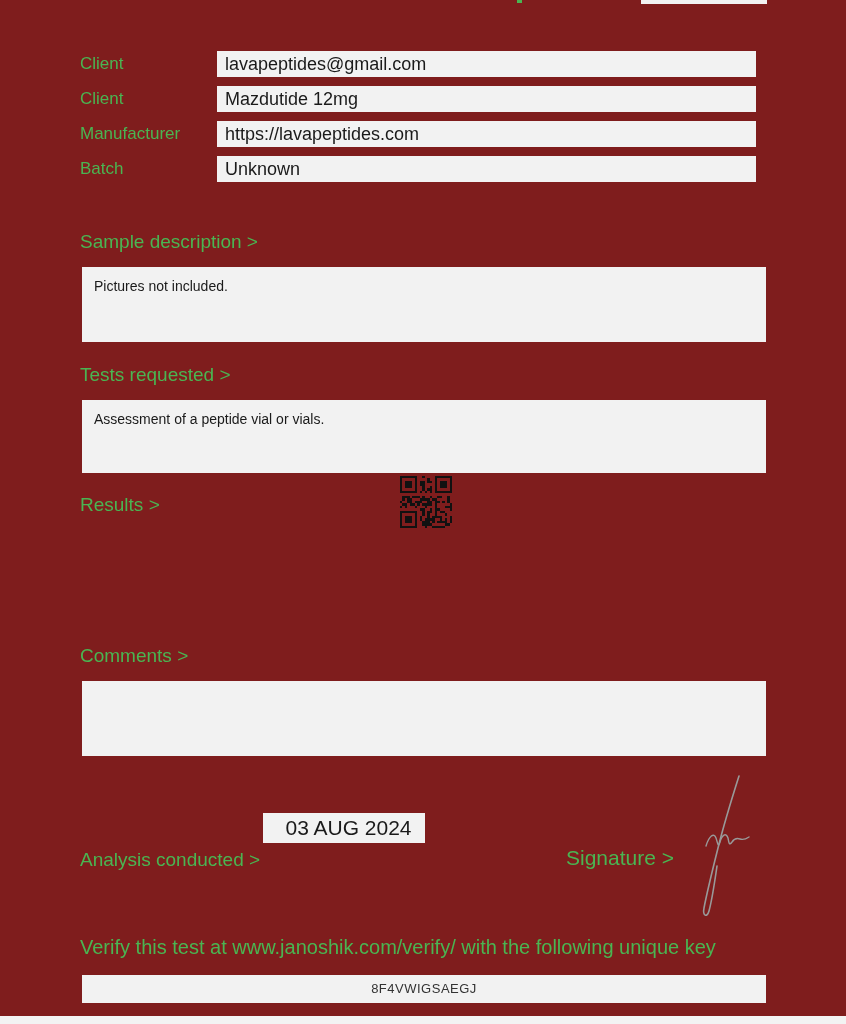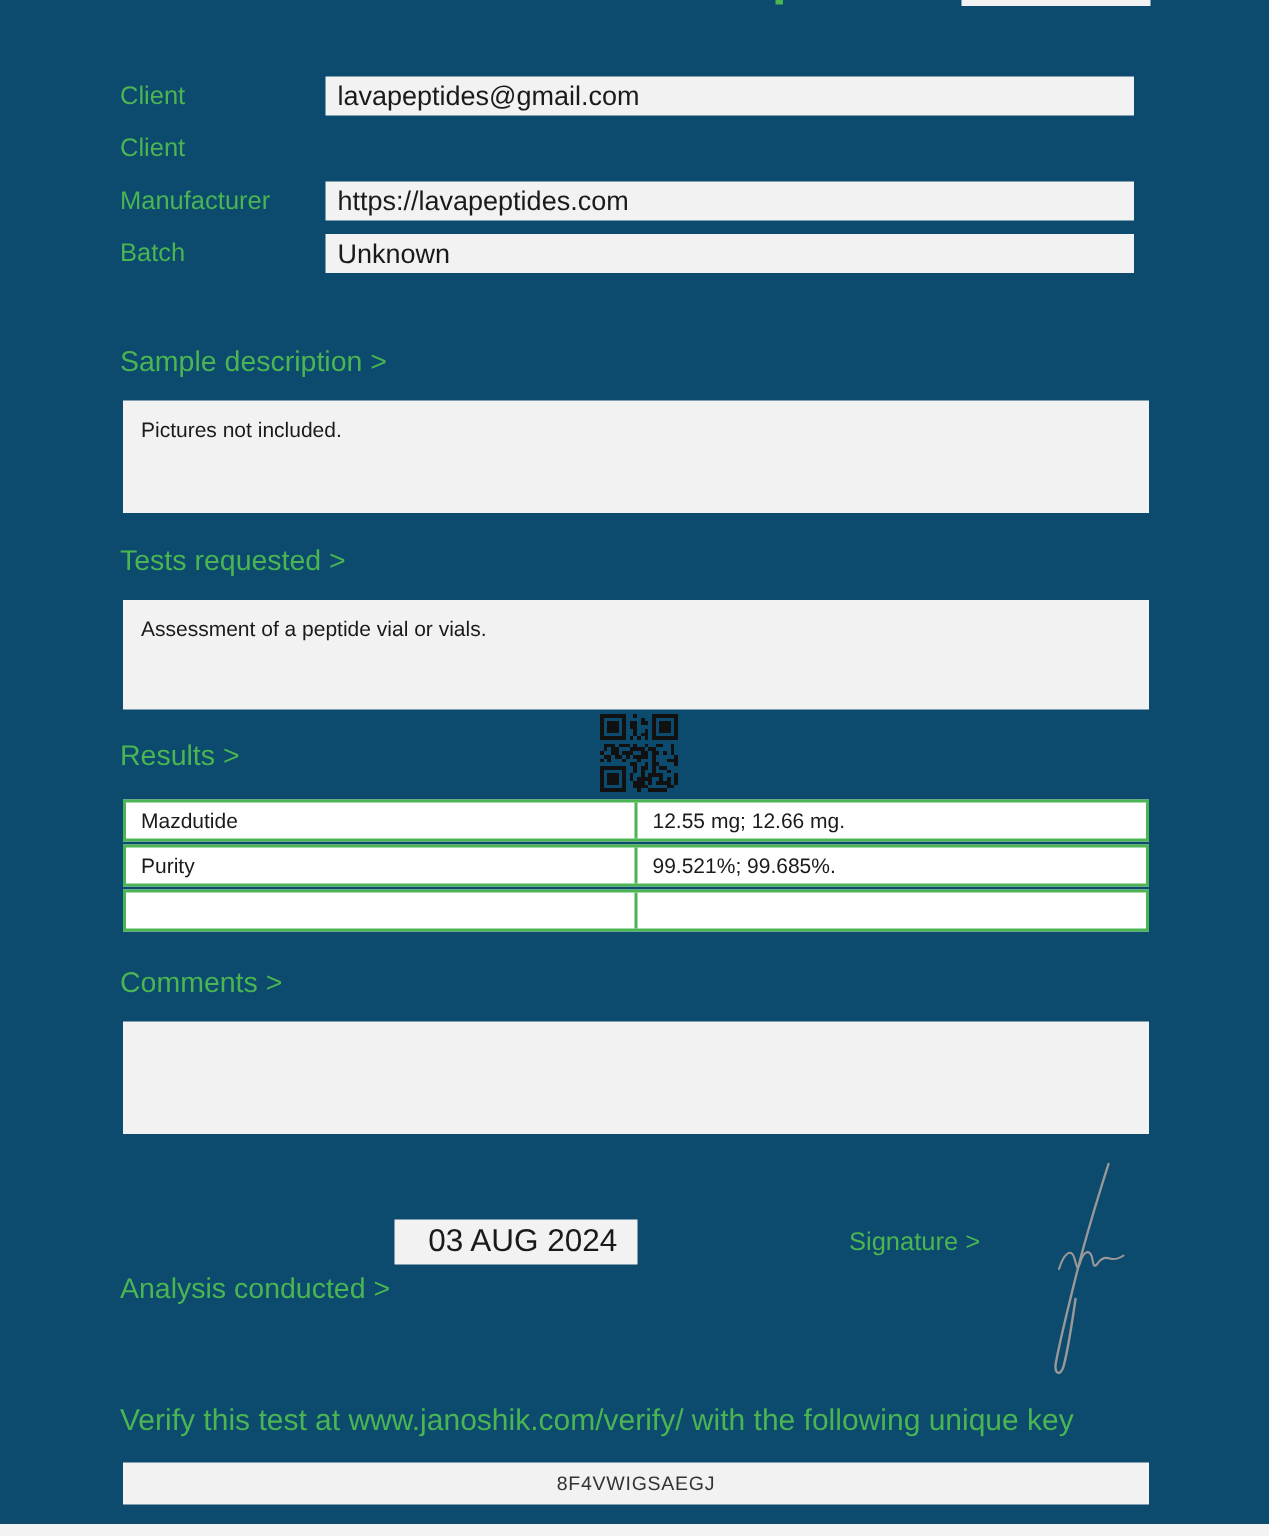--- a/index.html
+++ b/index.html
@@ -1,19 +1,19 @@
 <!DOCTYPE html>
 <html style="--green: #4ab552; --field-bg: #f2f2f2; --text-dark: #1a1a1a;"><head>
 <meta charset="utf-8">
 <style>
   html,body{margin:0;padding:0;background:#fff;}
   .page{
     position:relative;
     width:846px;height:1024px;
-    background:#0c4a6e;
+    background:#7f1d1d;
     font-family:"Liberation Sans","DejaVu Sans",sans-serif;
     color:var(--text-dark,#1a1a1a);
     overflow:hidden;
     margin:0 auto;
   }
   .remnant-dot{position:absolute;left:517px;top:0;width:5px;height:3px;background:var(--green,#4ab552);}
   .remnant-field{position:absolute;left:641px;top:0;width:126px;height:4px;background:#f2f2f2;}
 
   .info-row{position:absolute;left:80px;width:687px;height:26px;}
   .info-label{position:absolute;left:0;top:0;line-height:26px;font-size:17px;color:var(--green,#4ab552);}
@@ -47,21 +47,21 @@
   .t-value{flex:1;}
 
   .analysis-label{position:absolute;left:80px;top:813px;height:30px;line-height:30px;font-size:19px;color:var(--green,#4ab552);margin-top:32px;}
   .date-box{
     position:absolute;left:263px;top:813px;width:162px;height:30px;
     background:var(--field-bg,#f2f2f2);
     line-height:30px;font-size:21px;padding-left:9px;box-sizing:border-box;
     white-space:nowrap;
     text-align:center;
   }
-  .signature-label{position:absolute;left:566px;top:813px;height:30px;line-height:30px;font-size:17px;color:var(--green,#4ab552);}
+  .signature-label{position:absolute;left:566px;top:843px;height:30px;line-height:30px;font-size:21px;color:var(--green,#4ab552);}
   .signature-svg{position:absolute;left:682px;top:772px;width:70px;height:150px;}
 
   .verify-line{position:absolute;left:80px;top:934px;width:700px;font-size:20px;line-height:26px;color:var(--green,#4ab552);white-space:nowrap;}
   .key-box{
     position:absolute;left:82px;top:975px;width:684px;height:28px;
     background:var(--field-bg,#f2f2f2);
     line-height:28px;font-size:13px;letter-spacing:0.5px;text-align:center;color:#333;
   }
   .bottom-strip{position:absolute;left:0;top:1016px;width:846px;height:8px;background:#f3f3f3;}
 </style>
@@ -73,20 +73,21 @@
   <div class="remnant-dot"></div>
   <div class="remnant-field"></div>
 
   <div>
     <div class="info-row" style="top:51px">
       <span class="info-label">Client</span>
       <span class="info-value">lavapeptides@gmail.com</span>
     </div>
     <div class="info-row" style="top:86px">
       <span class="info-label">Client</span>
+      <span class="info-value">Mazdutide 12mg</span>
     </div>
     <div class="info-row" style="top:121px">
       <span class="info-label">Manufacturer</span>
       <span class="info-value">https://lavapeptides.com</span>
     </div>
     <div class="info-row" style="top:156px">
       <span class="info-label">Batch</span>
       <span class="info-value">Unknown</span>
     </div>
   </div>
@@ -95,34 +96,20 @@
   <div class="content-box" style="top:267px;height:75px">Pictures not included.</div>
 
   <div class="section-heading" style="top:363px">Tests requested &gt;</div>
   <div class="content-box" style="top:400px;height:73px">Assessment of a peptide vial or vials.</div>
 
   <div class="section-heading" style="top:493px">Results &gt;</div>
   <div class="qr"><svg width="52" height="52" viewBox="0 0 21 21" shape-rendering="crispEdges">
         <path d="M0 0h1v1h-1zM1 0h1v1h-1zM2 0h1v1h-1zM3 0h1v1h-1zM4 0h1v1h-1zM5 0h1v1h-1zM6 0h1v1h-1zM9 0h1v1h-1zM14 0h1v1h-1zM15 0h1v1h-1zM16 0h1v1h-1zM17 0h1v1h-1zM18 0h1v1h-1zM19 0h1v1h-1zM20 0h1v1h-1zM0 1h1v1h-1zM6 1h1v1h-1zM11 1h1v1h-1zM14 1h1v1h-1zM20 1h1v1h-1zM0 2h1v1h-1zM2 2h1v1h-1zM3 2h1v1h-1zM4 2h1v1h-1zM6 2h1v1h-1zM8 2h1v1h-1zM9 2h1v1h-1zM11 2h1v1h-1zM12 2h1v1h-1zM14 2h1v1h-1zM16 2h1v1h-1zM17 2h1v1h-1zM18 2h1v1h-1zM20 2h1v1h-1zM0 3h1v1h-1zM2 3h1v1h-1zM3 3h1v1h-1zM4 3h1v1h-1zM6 3h1v1h-1zM8 3h1v1h-1zM9 3h1v1h-1zM14 3h1v1h-1zM16 3h1v1h-1zM17 3h1v1h-1zM18 3h1v1h-1zM20 3h1v1h-1zM0 4h1v1h-1zM2 4h1v1h-1zM3 4h1v1h-1zM4 4h1v1h-1zM6 4h1v1h-1zM9 4h1v1h-1zM12 4h1v1h-1zM14 4h1v1h-1zM16 4h1v1h-1zM17 4h1v1h-1zM18 4h1v1h-1zM20 4h1v1h-1zM0 5h1v1h-1zM6 5h1v1h-1zM9 5h1v1h-1zM11 5h1v1h-1zM12 5h1v1h-1zM14 5h1v1h-1zM20 5h1v1h-1zM0 6h1v1h-1zM1 6h1v1h-1zM2 6h1v1h-1zM3 6h1v1h-1zM4 6h1v1h-1zM5 6h1v1h-1zM6 6h1v1h-1zM8 6h1v1h-1zM10 6h1v1h-1zM12 6h1v1h-1zM14 6h1v1h-1zM15 6h1v1h-1zM16 6h1v1h-1zM17 6h1v1h-1zM18 6h1v1h-1zM19 6h1v1h-1zM20 6h1v1h-1zM1 8h1v1h-1zM2 8h1v1h-1zM3 8h1v1h-1zM5 8h1v1h-1zM6 8h1v1h-1zM7 8h1v1h-1zM9 8h1v1h-1zM12 8h1v1h-1zM15 8h1v1h-1zM16 8h1v1h-1zM19 8h1v1h-1zM1 9h1v1h-1zM3 9h1v1h-1zM4 9h1v1h-1zM8 9h1v1h-1zM9 9h1v1h-1zM10 9h1v1h-1zM11 9h1v1h-1zM13 9h1v1h-1zM14 9h1v1h-1zM19 9h1v1h-1zM0 10h1v1h-1zM3 10h1v1h-1zM4 10h1v1h-1zM6 10h1v1h-1zM7 10h1v1h-1zM8 10h1v1h-1zM11 10h1v1h-1zM12 10h1v1h-1zM14 10h1v1h-1zM15 10h1v1h-1zM17 10h1v1h-1zM19 10h1v1h-1zM1 11h1v1h-1zM2 11h1v1h-1zM4 11h1v1h-1zM5 11h1v1h-1zM7 11h1v1h-1zM9 11h1v1h-1zM10 11h1v1h-1zM11 11h1v1h-1zM12 11h1v1h-1zM14 11h1v1h-1zM20 11h1v1h-1zM0 12h1v1h-1zM2 12h1v1h-1zM6 12h1v1h-1zM10 12h1v1h-1zM14 12h1v1h-1zM18 12h1v1h-1zM19 12h1v1h-1zM20 12h1v1h-1zM8 13h1v1h-1zM9 13h1v1h-1zM12 13h1v1h-1zM14 13h1v1h-1zM15 13h1v1h-1zM20 13h1v1h-1zM0 14h1v1h-1zM1 14h1v1h-1zM2 14h1v1h-1zM3 14h1v1h-1zM4 14h1v1h-1zM5 14h1v1h-1zM6 14h1v1h-1zM9 14h1v1h-1zM11 14h1v1h-1zM12 14h1v1h-1zM14 14h1v1h-1zM16 14h1v1h-1zM17 14h1v1h-1zM0 15h1v1h-1zM6 15h1v1h-1zM9 15h1v1h-1zM11 15h1v1h-1zM14 15h1v1h-1zM18 15h1v1h-1zM0 16h1v1h-1zM2 16h1v1h-1zM3 16h1v1h-1zM4 16h1v1h-1zM6 16h1v1h-1zM8 16h1v1h-1zM11 16h1v1h-1zM13 16h1v1h-1zM14 16h1v1h-1zM15 16h1v1h-1zM16 16h1v1h-1zM20 16h1v1h-1zM0 17h1v1h-1zM2 17h1v1h-1zM3 17h1v1h-1zM4 17h1v1h-1zM6 17h1v1h-1zM8 17h1v1h-1zM10 17h1v1h-1zM11 17h1v1h-1zM12 17h1v1h-1zM13 17h1v1h-1zM16 17h1v1h-1zM18 17h1v1h-1zM20 17h1v1h-1zM0 18h1v1h-1zM2 18h1v1h-1zM3 18h1v1h-1zM4 18h1v1h-1zM6 18h1v1h-1zM9 18h1v1h-1zM10 18h1v1h-1zM11 18h1v1h-1zM13 18h1v1h-1zM15 18h1v1h-1zM16 18h1v1h-1zM17 18h1v1h-1zM18 18h1v1h-1zM20 18h1v1h-1zM0 19h1v1h-1zM6 19h1v1h-1zM9 19h1v1h-1zM10 19h1v1h-1zM11 19h1v1h-1zM12 19h1v1h-1zM18 19h1v1h-1zM19 19h1v1h-1zM0 20h1v1h-1zM1 20h1v1h-1zM2 20h1v1h-1zM3 20h1v1h-1zM4 20h1v1h-1zM5 20h1v1h-1zM6 20h1v1h-1zM10 20h1v1h-1zM13 20h1v1h-1zM14 20h1v1h-1zM15 20h1v1h-1zM16 20h1v1h-1zM17 20h1v1h-1z" fill="#111"></path>
       </svg></div>
 
-  <div class="results-table">
-    <div class="t-row">
-      <div class="t-cell t-name">Mazdutide</div>
-      <div class="t-cell t-value">12.55 mg; 12.66 mg.</div>
-    </div>
-    <div class="t-row">
-      <div class="t-cell t-name">Purity</div>
-      <div class="t-cell t-value">99.521%; 99.685%.</div>
-    </div>
-    <div class="t-row">
-      <div class="t-cell t-name"></div>
-      <div class="t-cell t-value"></div>
-    </div>
-  </div>
 
   <div class="section-heading" style="top:644px">Comments &gt;</div>
   <div class="content-box" style="top:681px;height:75px"></div>
 
   <div class="analysis-label">Analysis conducted &gt;</div>
   <div class="date-box">03 AUG 2024</div>
   <div class="signature-label">Signature &gt;</div>
   <svg class="signature-svg" viewBox="0 0 70 150" fill="none">
     <path d="M 57 4 C 50 26 42 52 36 76 C 31 96 25 120 22 136 C 20.5 144 25 146 27 139 C 30 128 33 108 35 94" stroke="#999999" stroke-width="1.6" stroke-linecap="round" fill="none"></path>
     <path d="M 24 74 C 27 64 32 60 34 66 C 36 72 36 76 38 70 C 40 63 44 60 46 66 C 47 71 47 74 50 70 C 52 67 55 66 58 67 C 61 68 64 67 67 65" stroke="#999999" stroke-width="1.4" stroke-linecap="round" fill="none"></path>

